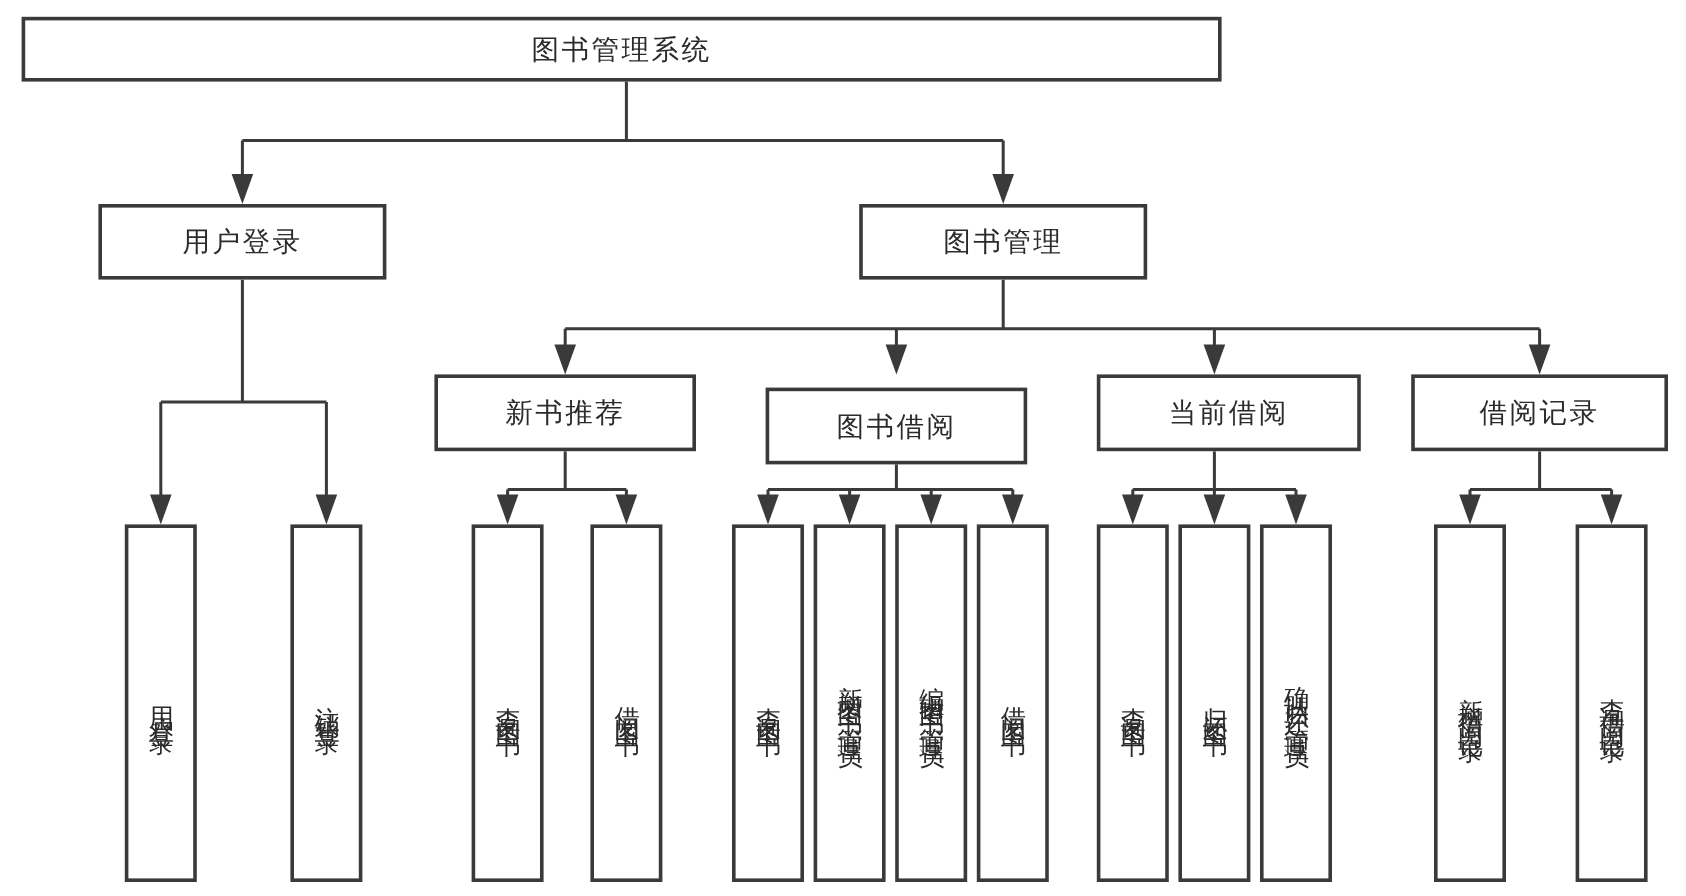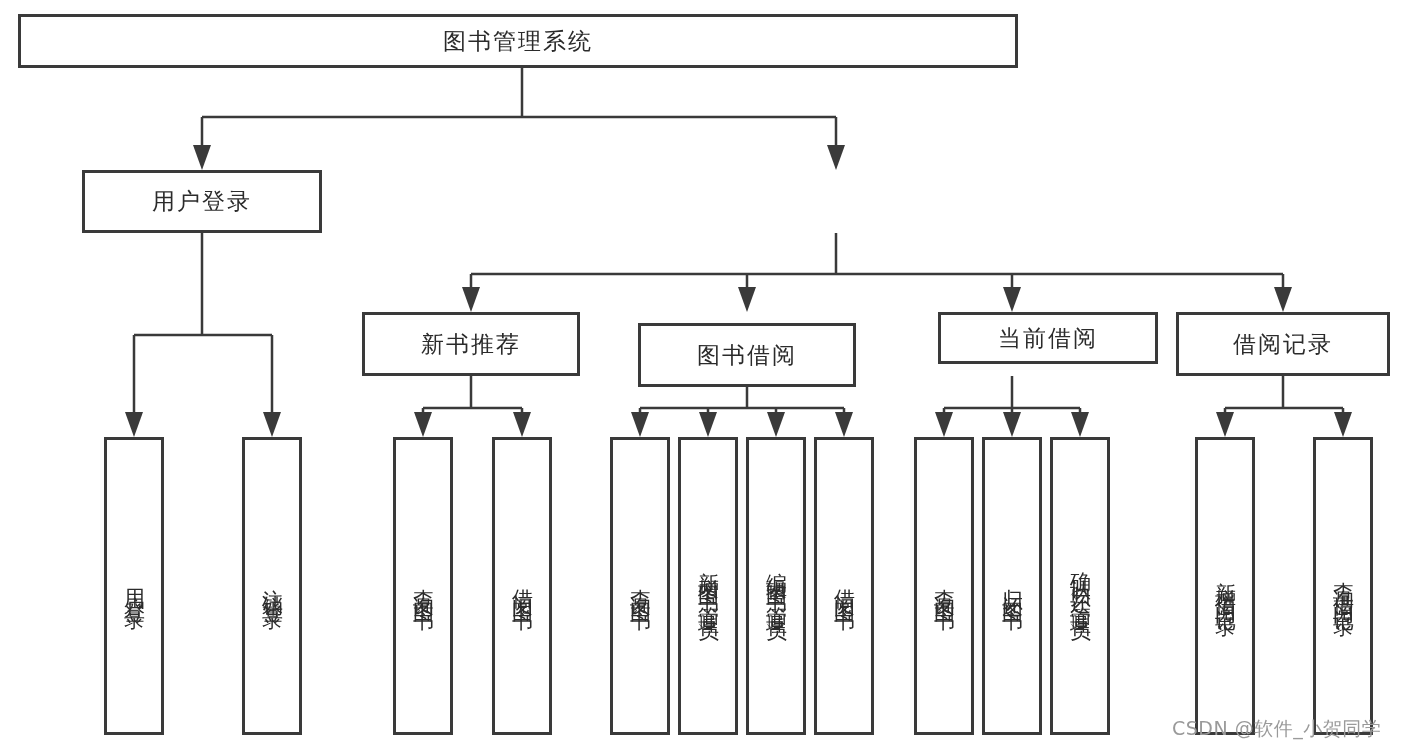--- a/index.html
+++ b/index.html
@@ -128,28 +128,31 @@
     </g>
   </svg>
 
   <div class="box root" style="left:18px; top:14px; width:1000px; height:54px;">
     <span>图书管理系统</span>
   </div>
 
   <div class="box branch" style="left:82px; top:170px; width:240px; height:63px;">
     <span>用户登录</span>
   </div>
+  <div class="box branch" style="left:716px; top:170px; width:240px; height:63px;">
+    <span>图书管理</span>
+  </div>
 
   <div class="box branch" style="left:362px; top:312px; width:218px; height:64px;">
     <span>新书推荐</span>
   </div>
   <div class="box branch" style="left:638px; top:312px; width:218px; height:64px;margin-top:11px;">
     <span>图书借阅</span>
   </div>
-  <div class="box branch" style="left:938px; top:312px; width:220px; height:52px;">
+  <div class="box branch" style="left:914px; top:312px; width:220px; height:64px;">
     <span>当前借阅</span>
   </div>
   <div class="box branch" style="left:1176px; top:312px; width:214px; height:64px;">
     <span>借阅记录</span>
   </div>
 
   <div class="box leaf" style="left:104px; top:437px; width:60px; height:298px;">
     <span>用户登录</span>
   </div>
   <div class="box leaf" style="left:242px; top:437px; width:60px; height:298px;">
@@ -186,15 +189,14 @@
     <span>确认归还（管理员）</span>
   </div>
 
   <div class="box leaf" style="left:1195px; top:437px; width:60px; height:298px;">
     <span>新增借阅记录</span>
   </div>
   <div class="box leaf" style="left:1313px; top:437px; width:60px; height:298px;">
     <span>查询借阅记录</span>
   </div>
 
-  <div class="watermark">CSDN @软件_小贺同学</div>
 
 </div>
 
 </body></html>

